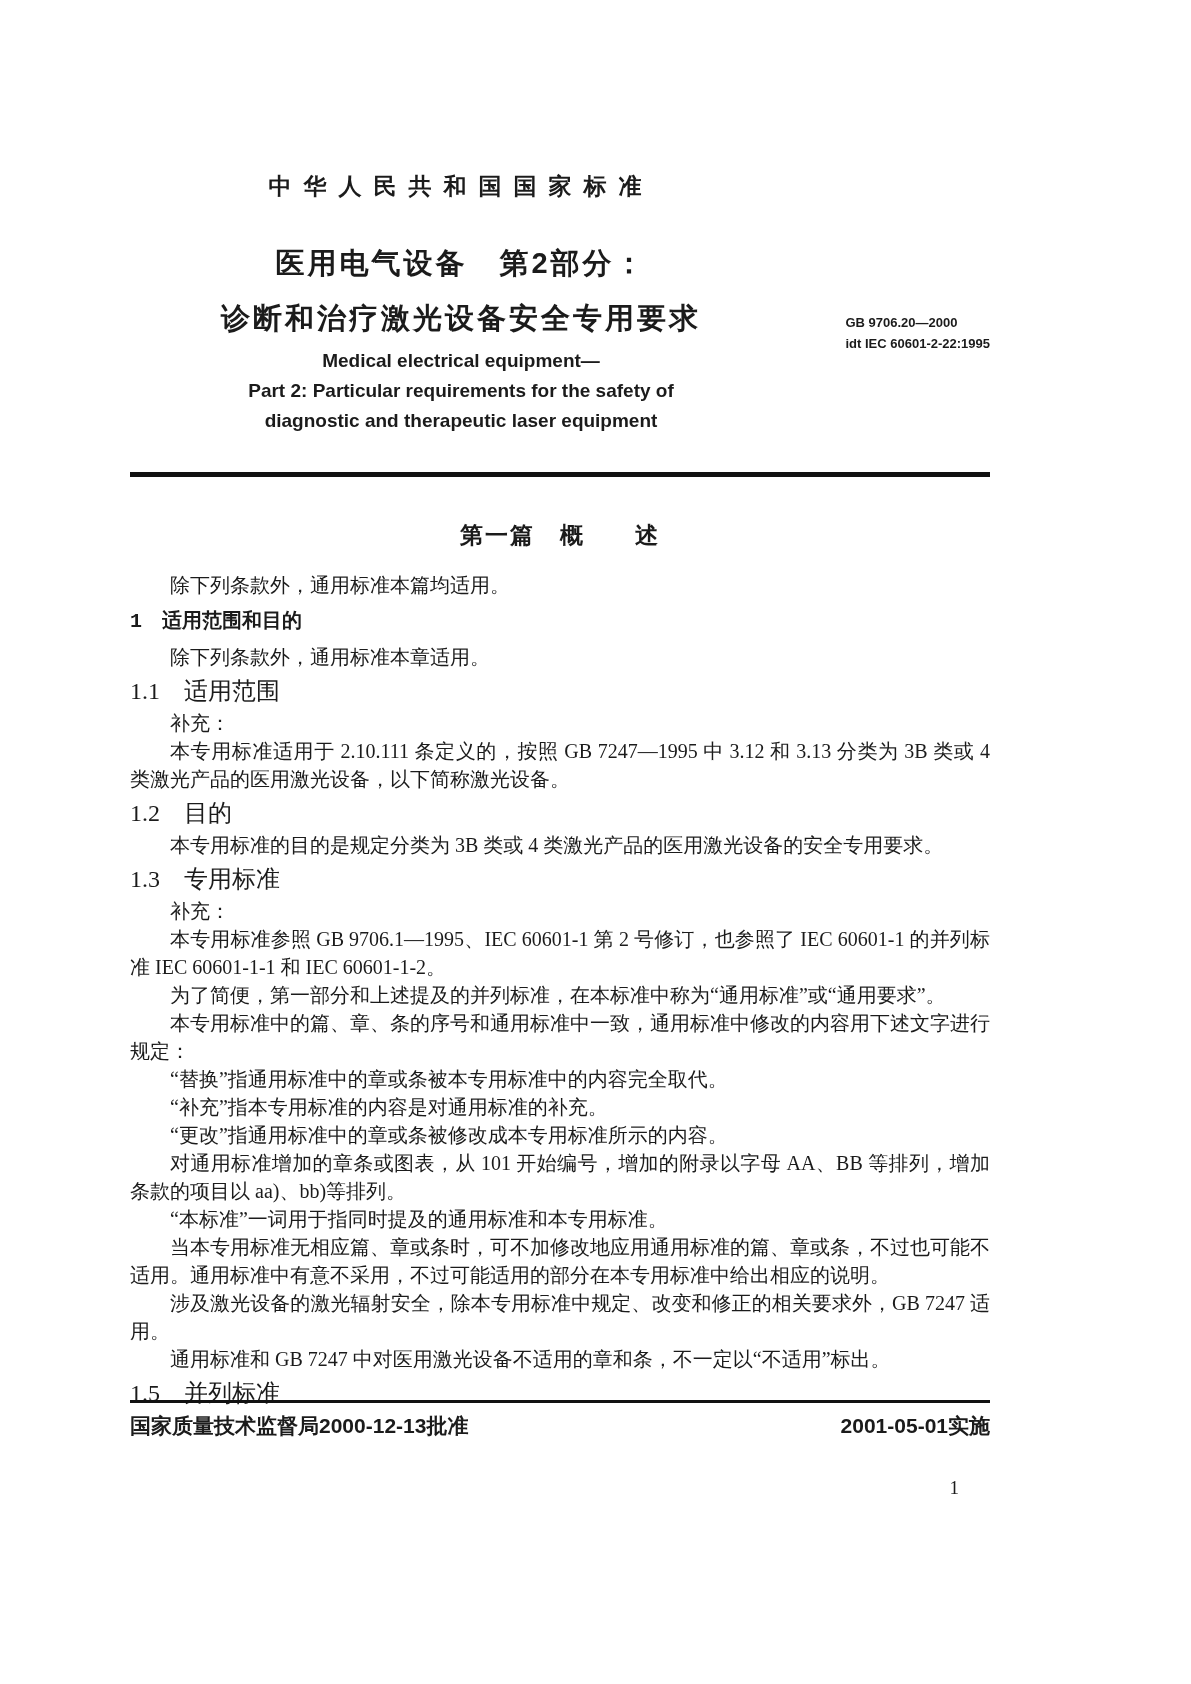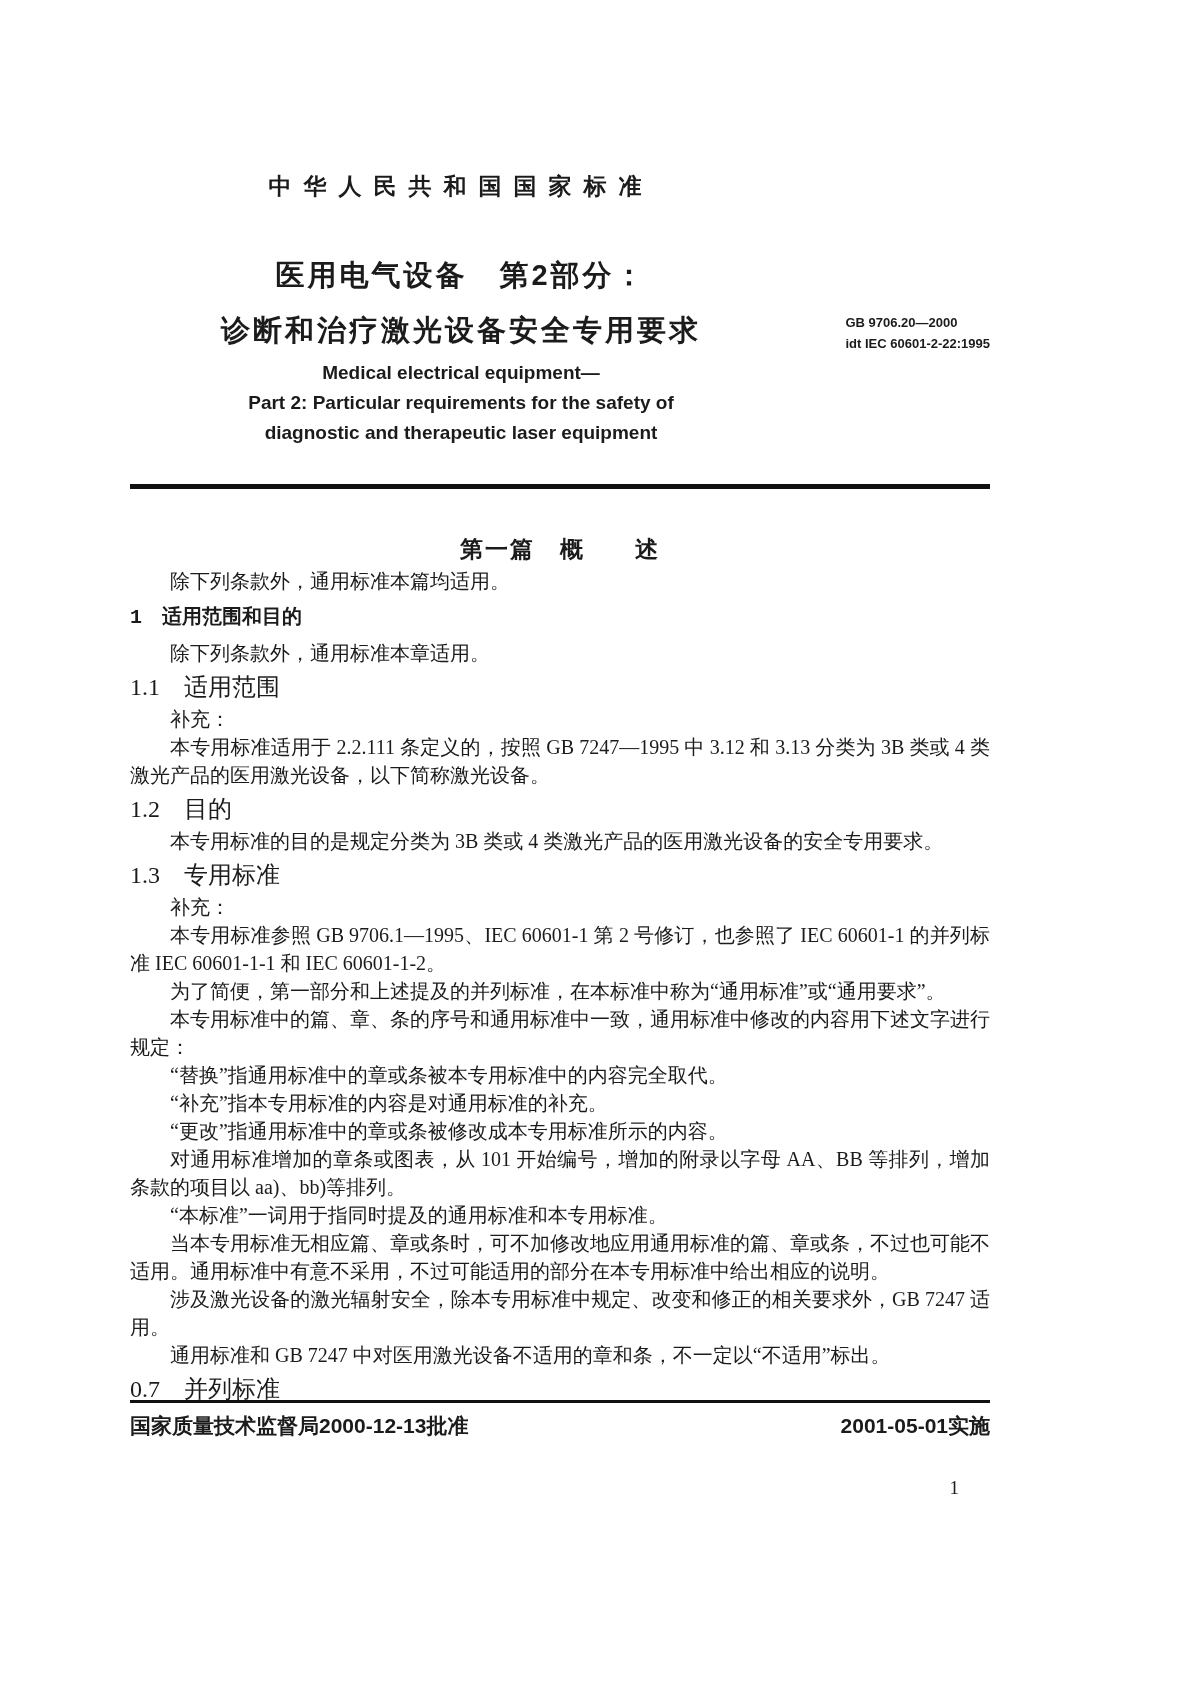--- a/index.html
+++ b/index.html
@@ -28,21 +28,21 @@
   .title-col {
     width: 662px;
     text-align: center;
   }
   .std-name {
     font-family: "Liberation Sans", sans-serif;
     font-weight: bold;
     font-size: 23px;
     line-height: 28px;
     letter-spacing: 12px;
-    margin-bottom: 48px;
+    margin-bottom: 36px;
     white-space: nowrap;
   }
   .cn-title {
     font-family: "Liberation Sans", sans-serif;
     font-weight: bold;
     font-size: 29px;
     line-height: 55px;
     letter-spacing: 3px;
     white-space: nowrap;
   }
@@ -68,26 +68,26 @@
     height: 5px;
     background: #111;
   }
   
   .doc-body {
     font-size: 20px;
     line-height: 28px;
     text-align: justify;
   }
   .sec-title {
-    font-family: Liberation Sans, sans-serif;
+    font-family: Liberation Mono, monospace;
     font-weight: bold;
     font-size: 23px;
     line-height: 28px;
     text-align: center;
-    margin: 46px 0 4px;
+    margin: 46px 0 20px;
     letter-spacing: 2px;
   }
   .para {
     text-indent: 2em;
   }
   .h1 {
     font-family: Liberation Mono, monospace;
     font-weight: bold;
     font-size: 20px;
     line-height: 28px;
@@ -159,37 +159,37 @@
 
     <div class="thick-rule"></div>
 
     <main class="doc-body">
       <div class="sec-title">第一篇　概　　述</div>
       <p class="para">除下列条款外，通用标准本篇均适用。</p>
       <p class="h1">1　适用范围和目的</p>
       <p class="para">除下列条款外，通用标准本章适用。</p>
       <p class="h2">1.1　适用范围</p>
       <p class="para">补充：</p>
-      <p class="para">本专用标准适用于 2.2.111 条定义的，按照 GB 7247—1995 中 3.12 和 3.13 分类为 3B 类或 4 类激光产品的医用激光设备，以下简称激光设备。</p>
+      <p class="para">本专用标准适用于 2.10.111 条定义的，按照 GB 7247—1995 中 3.12 和 3.13 分类为 3B 类或 4 类激光产品的医用激光设备，以下简称激光设备。</p>
       <p class="h2">1.2　目的</p>
       <p class="para">本专用标准的目的是规定分类为 3B 类或 4 类激光产品的医用激光设备的安全专用要求。</p>
       <p class="h2">1.3　专用标准</p>
       <p class="para">补充：</p>
       <p class="para">本专用标准参照 GB 9706.1—1995、IEC 60601-1 第 2 号修订，也参照了 IEC 60601-1 的并列标准 IEC 60601-1-1 和 IEC 60601-1-2。</p>
       <p class="para">为了简便，第一部分和上述提及的并列标准，在本标准中称为“通用标准”或“通用要求”。</p>
       <p class="para">本专用标准中的篇、章、条的序号和通用标准中一致，通用标准中修改的内容用下述文字进行规定：</p>
       <p class="para">“替换”指通用标准中的章或条被本专用标准中的内容完全取代。</p>
       <p class="para">“补充”指本专用标准的内容是对通用标准的补充。</p>
       <p class="para">“更改”指通用标准中的章或条被修改成本专用标准所示的内容。</p>
       <p class="para">对通用标准增加的章条或图表，从 101 开始编号，增加的附录以字母 AA、BB 等排列，增加条款的项目以 aa)、bb)等排列。</p>
       <p class="para">“本标准”一词用于指同时提及的通用标准和本专用标准。</p>
       <p class="para">当本专用标准无相应篇、章或条时，可不加修改地应用通用标准的篇、章或条，不过也可能不适用。通用标准中有意不采用，不过可能适用的部分在本专用标准中给出相应的说明。</p>
       <p class="para">涉及激光设备的激光辐射安全，除本专用标准中规定、改变和修正的相关要求外，GB 7247 适用。</p>
       <p class="para">通用标准和 GB 7247 中对医用激光设备不适用的章和条，不一定以“不适用”标出。</p>
-      <p class="h2">0.7　并列标准</p>
+      <p class="h2">1.5　并列标准</p>
     </main>
 
   </div>
 
   <div class="footer-rule"></div>
   <footer class="doc-footer">
     <span>国家质量技术监督局2000-12-13批准</span>
     <span>2001-05-01实施</span>
   </footer>
   <div class="page-number">1</div>

